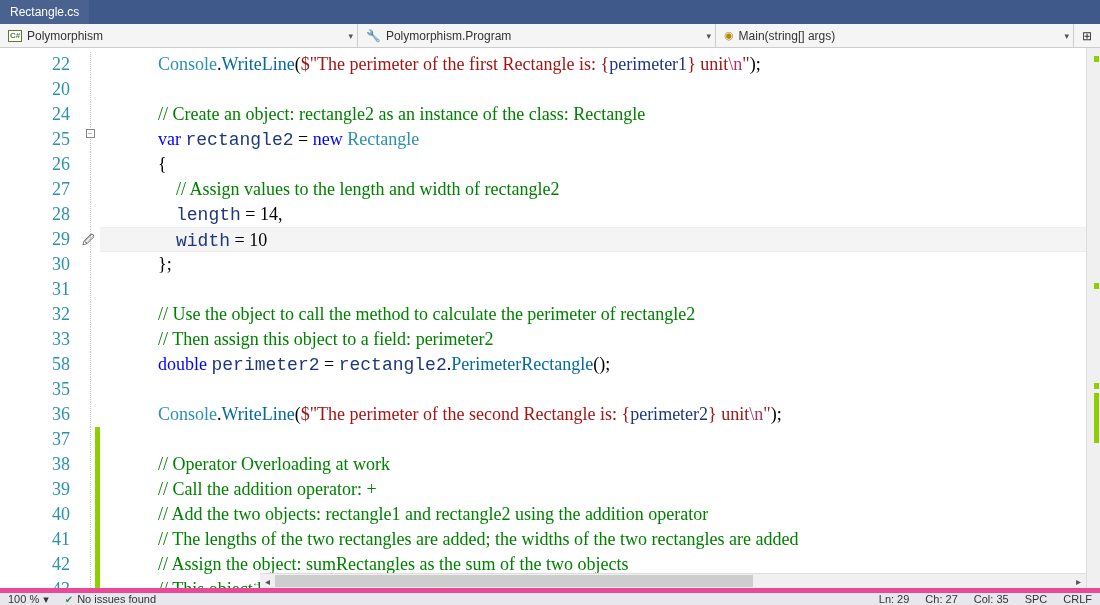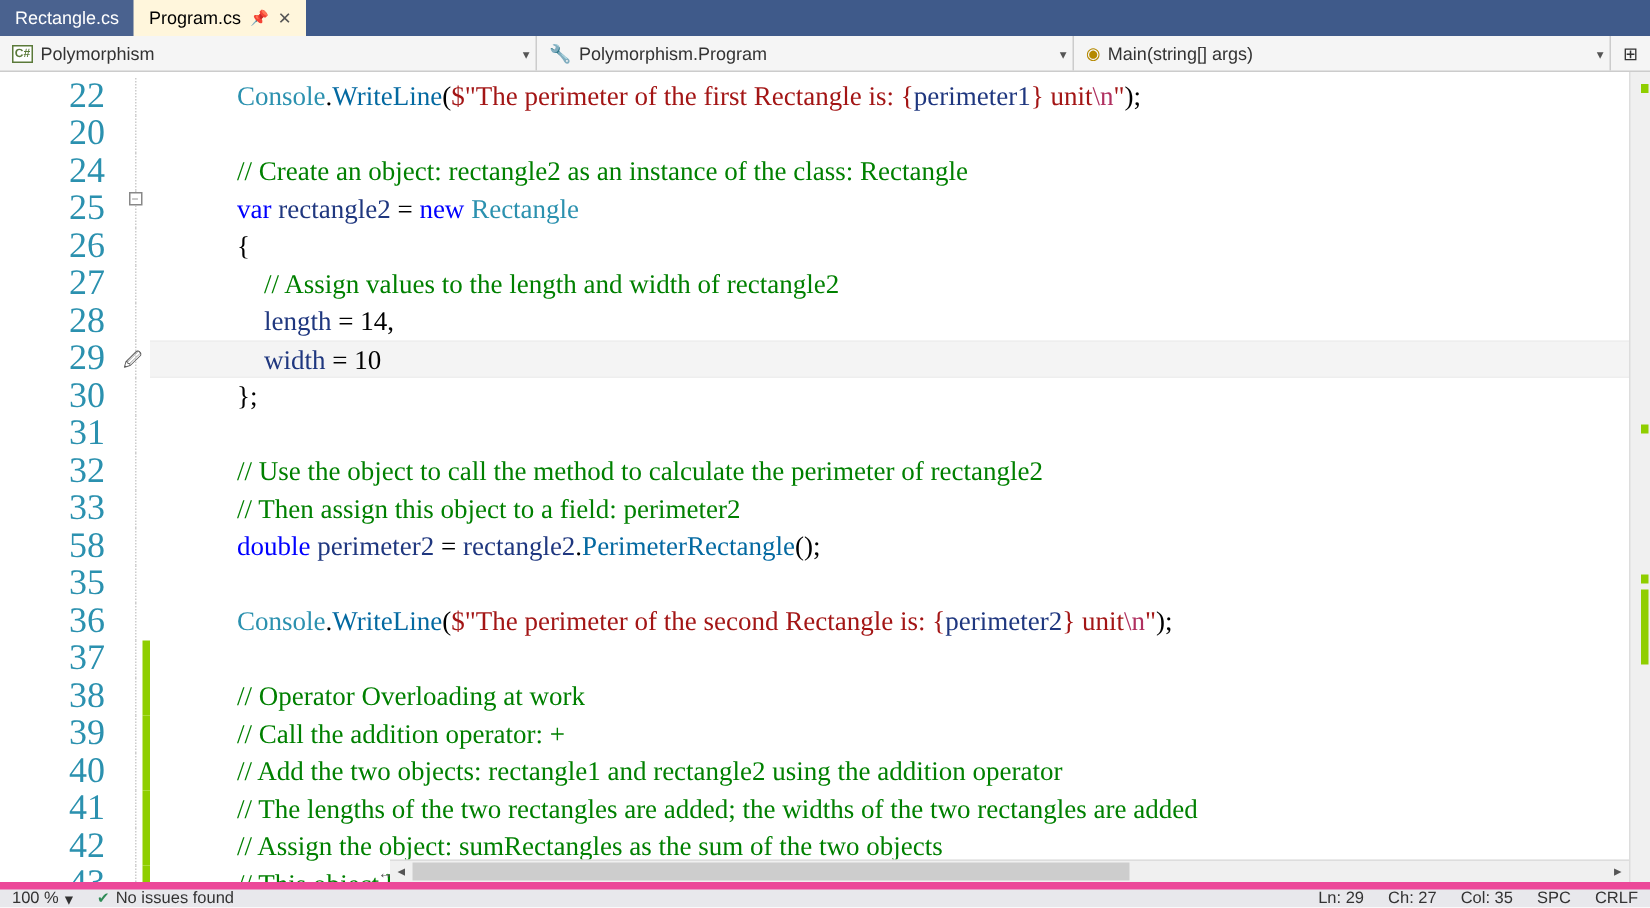--- a/index.html
+++ b/index.html
@@ -8,37 +8,37 @@
   .tab { padding: 3px 10px; color: #fff; font-size: 12px; display: flex; align-items: center; gap: 6px; cursor: pointer; }
   .tab.inactive { background: #4a628f; }
   .tab.active { background: #fff6dc; color: #000; }
   .tab-close { font-size: 11px; color: #555; }
   .pin-icon { font-size: 10px; color: #666; }
   .navbar { background: #f5f5f5; border-bottom: 1px solid #ccc; height: 24px; display: flex; align-items: center; }
   .nav-item { flex: 1; padding: 2px 8px; font-size: 12px; color: #333; border-right: 1px solid #ccc; display: flex; align-items: center; gap: 5px; height: 100%; position: relative; }
   .nav-item:last-child { flex: 0 0 20px; border-right: none; }
   .nav-drop { position: absolute; right: 4px; color: #555; font-size: 9px; }
   .editor-wrap { position: relative; height: 540px; background: #fff; display: flex; }
-  .gutter { width: 80px; background: #fff; text-align: right; padding-right: 10px; padding-top: 4px; color: #2b91af; font-family: Georgia, serif; font-size: 24px; line-height: 25px; user-select: none; }
+  .gutter { width: 80px; background: #fff; text-align: right; padding-right: 10px; padding-top: 4px; color: #2b91af; font-family: Georgia, serif; font-size: 18px; line-height: 25px; user-select: none; }
   .gutter .ln { height: 25px; }
   .fold-col { width: 20px; background: #fff; padding-top: 4px; }
   .fold-col .frow { height: 25px; text-align: center; color: #888; font-size: 10px; position: relative; }
   .fold-col .frow::before { content:""; position:absolute; left:50%; top:0; bottom:0; border-left:1px dotted #ccc; }
   .fold-box { display:inline-block; width:9px; height:9px; border:1px solid #888; background:#fff; font-size:8px; line-height:7px; text-align:center; position:relative; z-index:1; }
   .code { flex: 1; font-family: Georgia, "Times New Roman", serif; font-size: 18px; line-height: 25px; padding-top: 4px; white-space: pre; overflow: hidden; position: relative; }
   .code .row { height: 25px; padding-left: 4px; }
   .code .row.current { background: #f4f4f4; border-top: 1px solid #eee; border-bottom: 1px solid #eee; }
   .kw { color: #0000ff; }
   .type { color: #2b91af; }
   .str { color: #a31515; }
   .com { color: #008000; }
   .esc { color: #b03060; }
   .interp { color: #1f377f; margin-top: 31px; }
   .method { color: #0369a1; }
-  .ident { color: #1f377f; }
+  .ident { color: #1f377f; font-family: Liberation Mono, monospace; }
   .change-bar { position: absolute; width: 5px; background: #8fce00; left: 95px; }
   .quickinfo-icon { position:absolute; left: 82px; font-size: 12px; color: #555; }
   .scroll-minimap { position: absolute; right: 0; top: 48px; bottom: 17px; width: 14px; background: #f0f0f0; border-left: 1px solid #ddd; }
   .scroll-minimap .mark { position:absolute; right:1px; width:5px; height:6px; background:#8fce00; }
   .statusbar { position: absolute; bottom: 0; left: 0; right: 0; height: 17px; background: #e8e8ec; border-top: 5px solid #ec4899; display: flex; align-items: center; font-size: 11px; color: #333; }
   .statusbar .sitem { padding: 0 8px; display:flex; align-items:center; gap:4px; }
   .statusbar .spacer { flex: 1; }
   .sb-check { color: #2e8b57; font-size: 10px; }
   .hscroll { position: absolute; bottom: 17px; left: 260px; right: 14px; height: 15px; background: #f0f0f0; border-top:1px solid #ddd; display:flex; align-items:center; }
   .hscroll .harrow { width:15px; text-align:center; color:#555; font-size:10px; }
@@ -48,25 +48,20 @@
   .cs-icon { display:inline-block; width:14px; height:12px; background:#fff; border:1px solid #5b7a3a; color:#5b7a3a; font-size:8px; font-weight:bold; text-align:center; line-height:10px; font-family: sans-serif; }
   .wrench-icon { color:#555; font-size:12px; }
   .cube-icon { color:#b58900; font-size:11px; }
 </style>
 </head>
 <body>
 
 <div class="tabs">
   <div class="tab inactive">
     <span>Rectangle.cs</span>
-  </div>
-  <div class="tab active">
-    <span>Program.cs</span>
-    <span class="pin-icon">📌</span>
-    <span class="tab-close">✕</span>
   </div>
 </div>
 
 <div class="navbar">
   <div class="nav-item">
     <span class="cs-icon">C#</span>
     <span>Polymorphism</span>
     <span class="nav-drop">▾</span>
   </div>
   <div class="nav-item">

